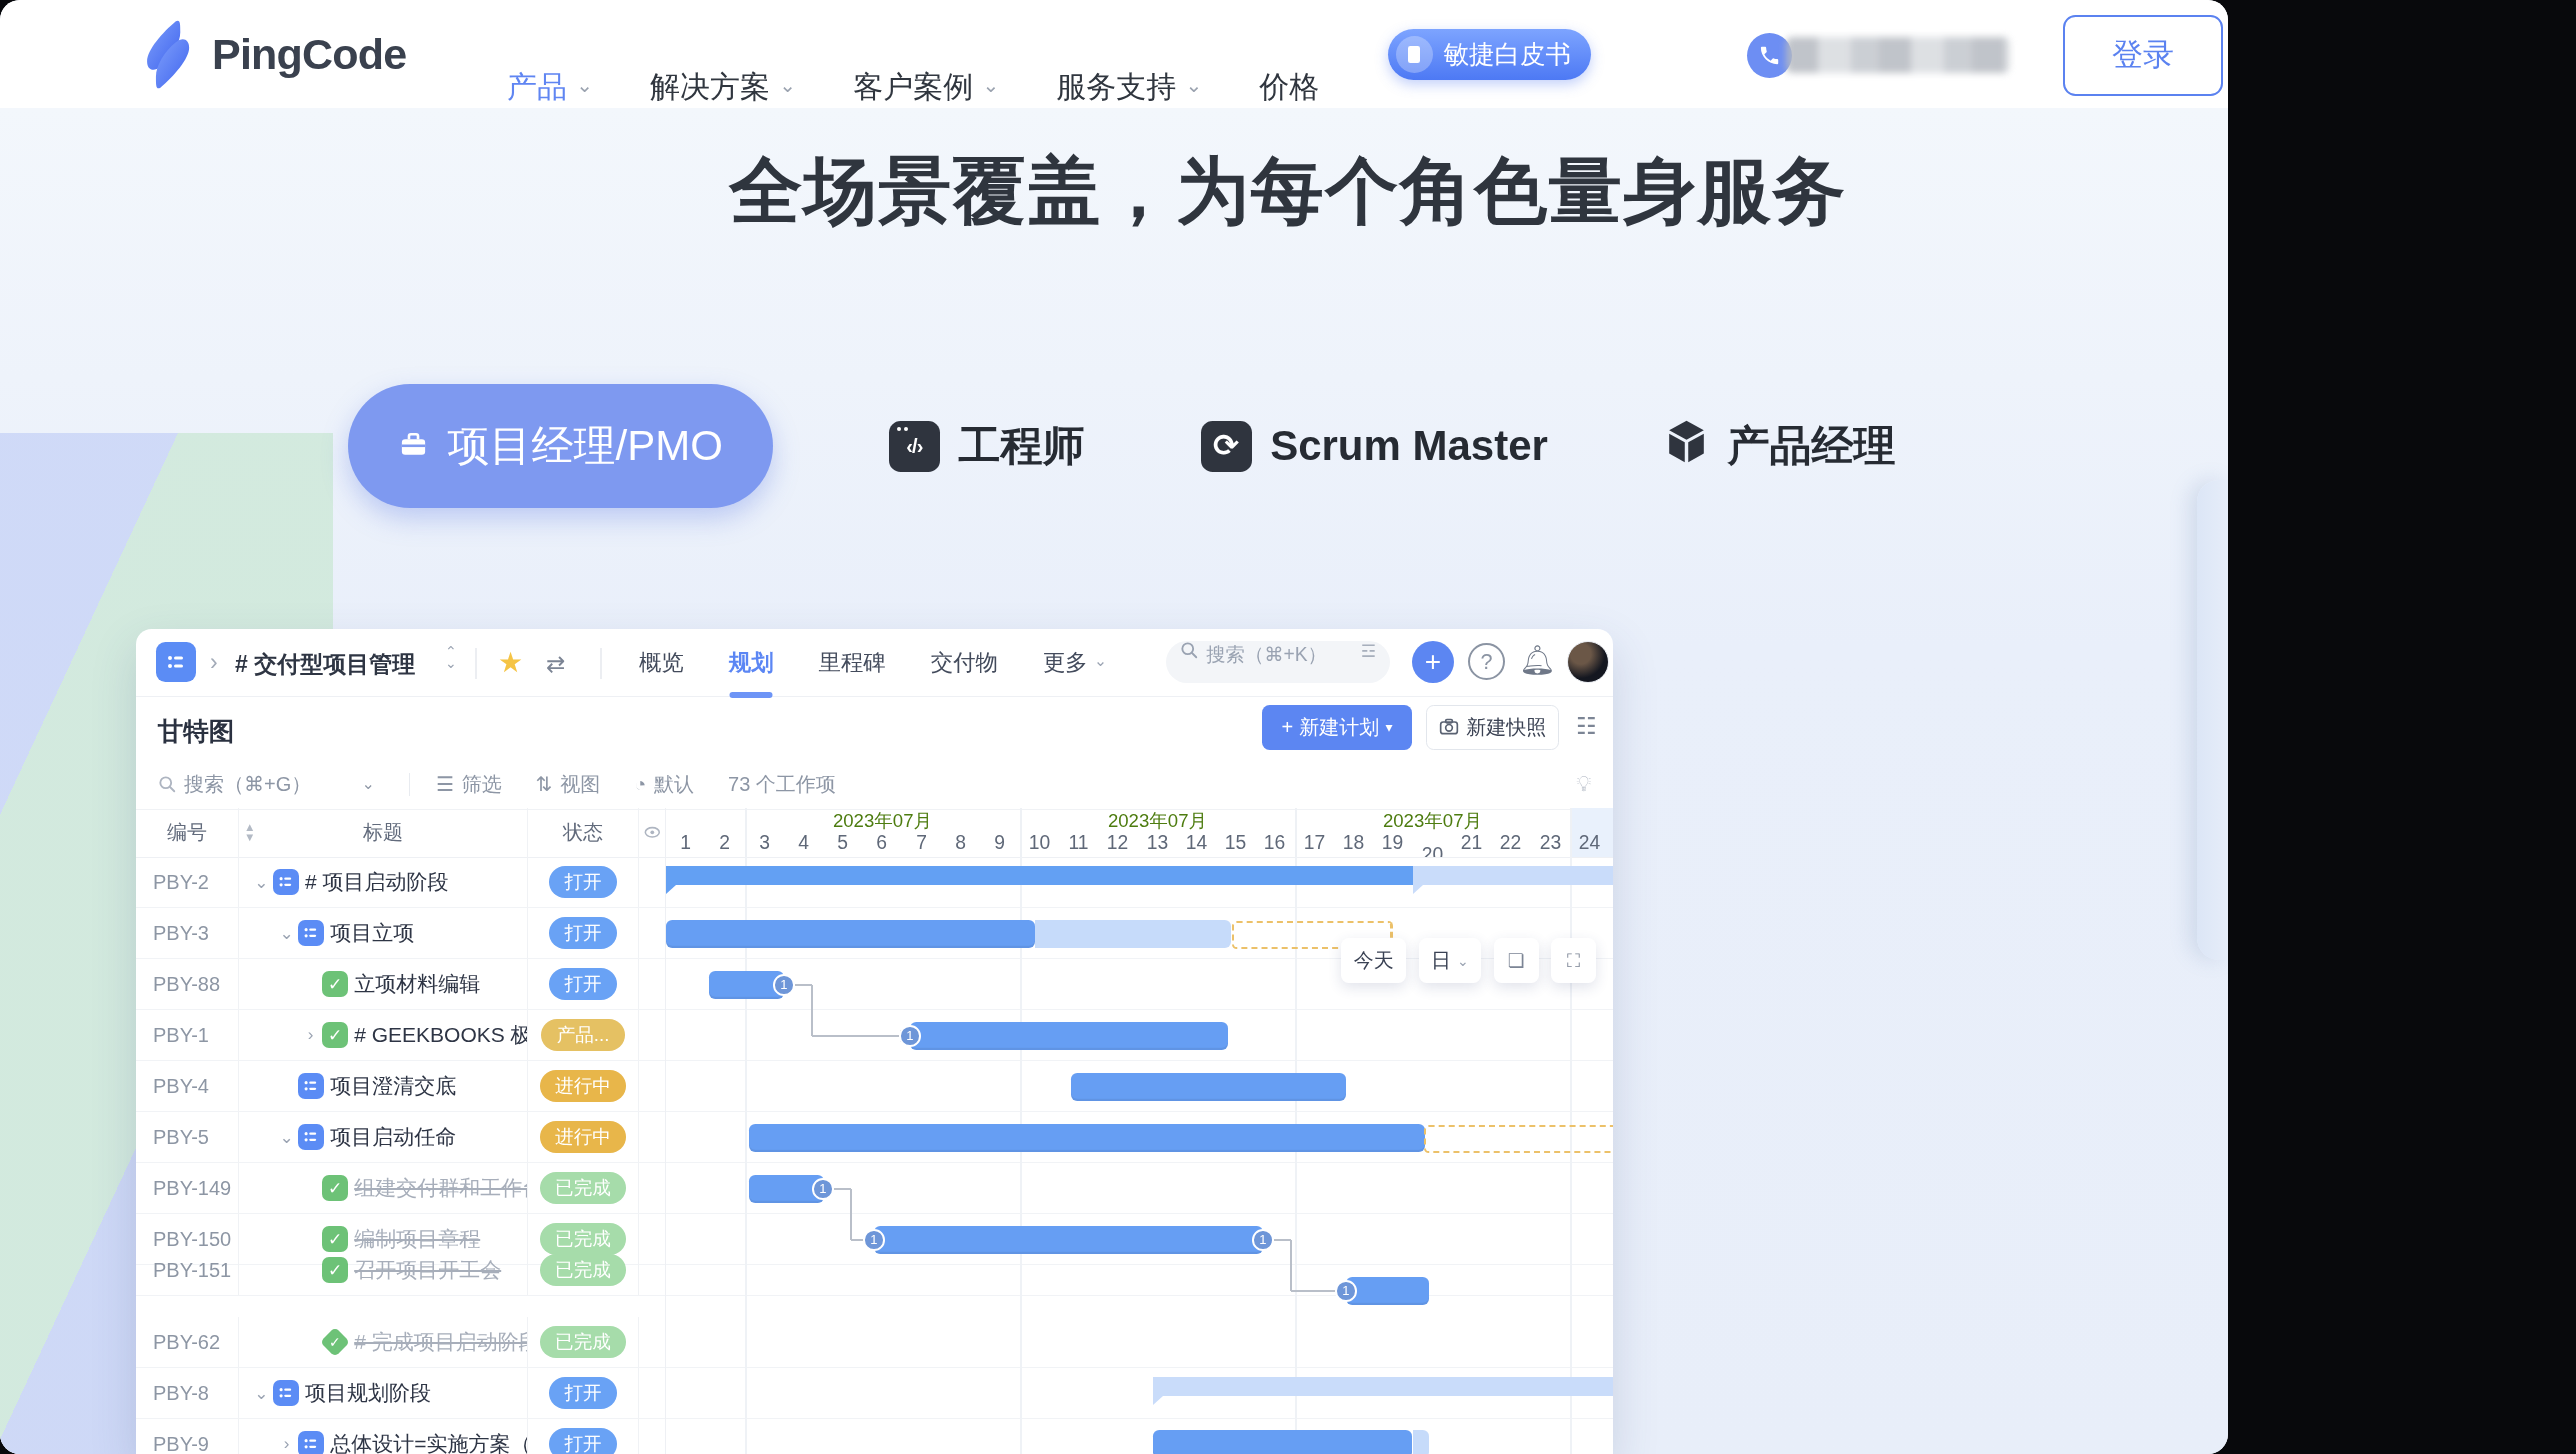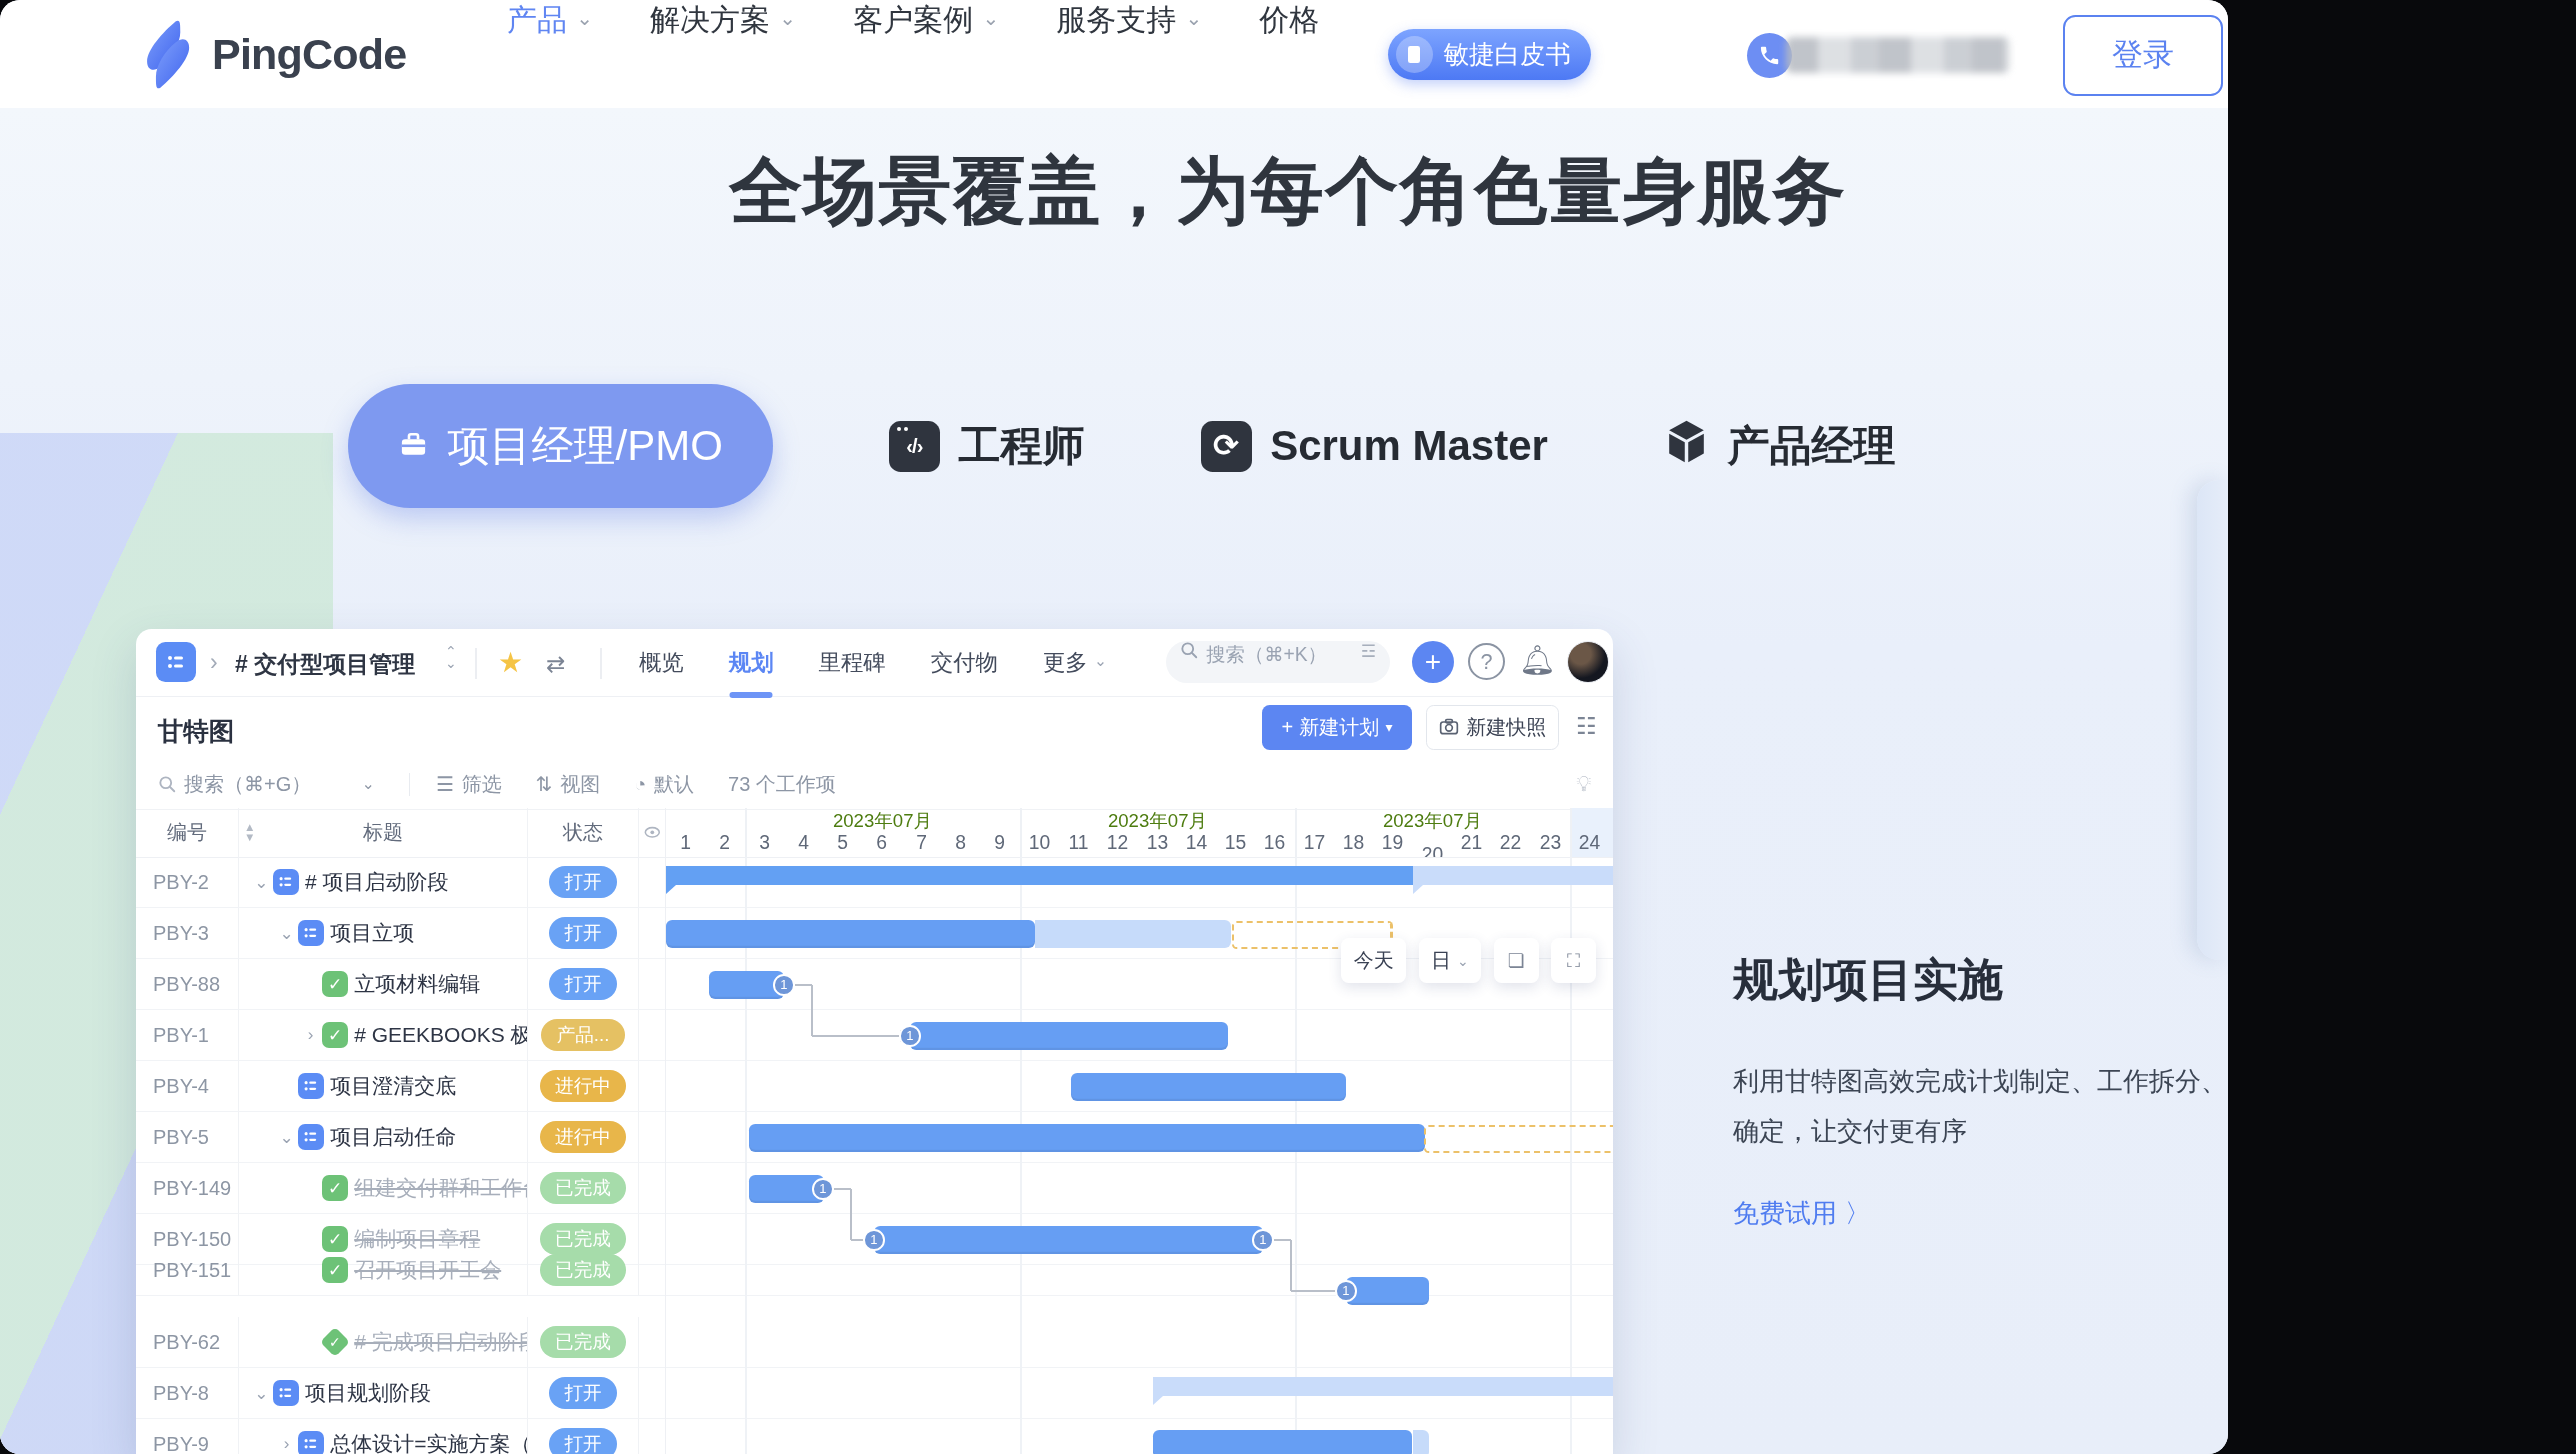--- a/index.html
+++ b/index.html
@@ -3,21 +3,21 @@
 <meta charset="utf-8">
 <style>
   html,body{margin:0;padding:0;background:#08090c;font-family:"Liberation Sans","DejaVu Sans",sans-serif;}
   .stage{position:relative;width:2228px;height:1454px;border-radius:20px;overflow:hidden;background:#eef3fa;}
 
   
   .nav{position:absolute;left:0;top:0;width:2576px;height:108px;background:#ffffff;display:flex;align-items:center;z-index:40;}
   .logo{position:absolute;left:136px;top:0;height:108px;display:flex;align-items:center;gap:14px;}
   .logo-mark{width:62px;height:71px;position:relative;}
   .logo-text{font-size:43px;font-weight:700;color:#3a414e;letter-spacing:-0.8px;}
-  .nav-menu{position:absolute;left:507px;top:0;height:108px;display:flex;align-items:flex-start;gap:57px;}
+  .nav-menu{position:absolute;left:507px;top:0;height:108px;display:flex;align-items:flex-end;gap:57px;}
   .nav-item{display:flex;align-items:center;gap:9.3px;font-size:30px;color:#30363f;font-weight:500;cursor:pointer;}
   .nav-item.active{color:#5f85f2;}
   .nav-item .chev{font-size:20px;color:#9aa2af;transform:translateY(-3.1px);}
   .wp-badge{position:absolute;left:1388px;top:29px;width:203px;height:51px;border-radius:31px;
     background:linear-gradient(180deg,#7da4ff 0%,#4d79f4 100%);display:flex;align-items:center;gap:10.8px;
     color:#fff;font-size:25.5px;padding-left:7.7px;box-sizing:border-box;box-shadow:0 4.6px 12.4px rgba(80,120,240,.35);cursor:pointer;}
   .wp-badge .bk{width:37px;height:37px;border-radius:50%;background:rgba(255,255,255,.28);display:flex;align-items:center;justify-content:center;}
   .wp-badge .bk i{display:block;width:12.4px;height:17px;background:#fff;border-radius:2.3px;}
   .phone{position:absolute;left:1747px;top:32.5px;display:flex;align-items:center;gap:0;}
   .phone-ic{width:45px;height:45px;border-radius:50%;background:#6d8ef3;display:flex;align-items:center;justify-content:center;}
@@ -629,22 +629,14 @@
           <div class="g-btn">
             <span class="gi">❏</span>
           </div>
           <div class="g-btn">
             <span class="gi">⛶</span>
           </div>
         </div>
       </div>
   </div>
 
-  <div class="feature">
-    <div class="feat-h">规划项目实施</div>
-    <div class="feat-p">利用甘特图高效完成计划制定、工作拆分、时间规划及里程碑确定，让交付更有序</div>
-    <div class="feat-link">
-      <span>免费试用</span>
-      <span>〉</span>
-    </div>
-  </div>
 </div>
 
 
 </body></html>

